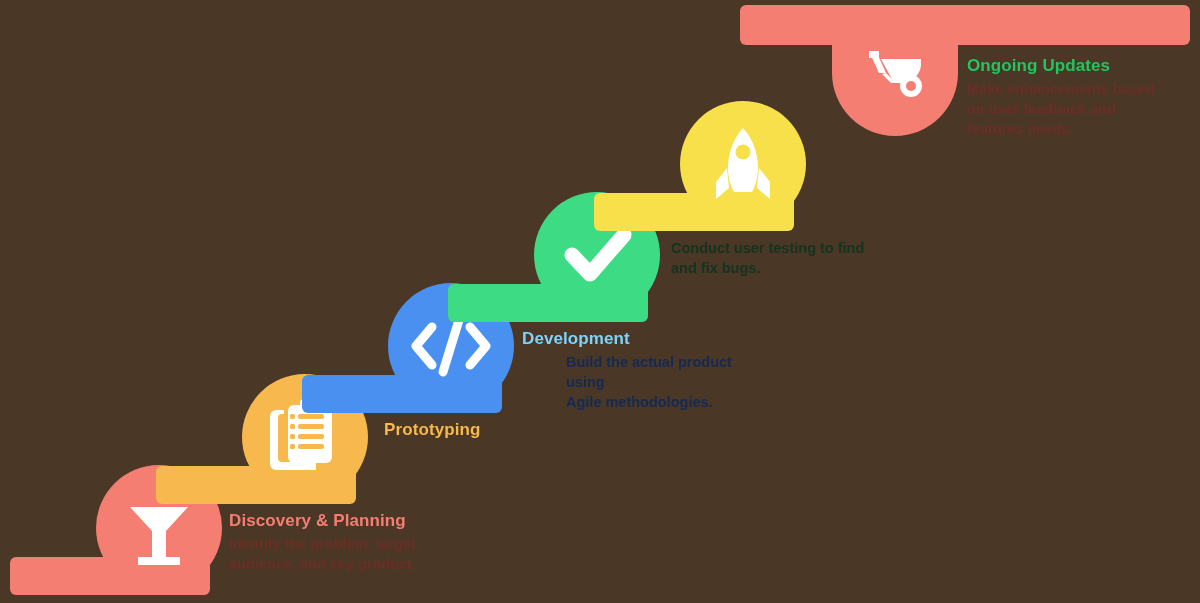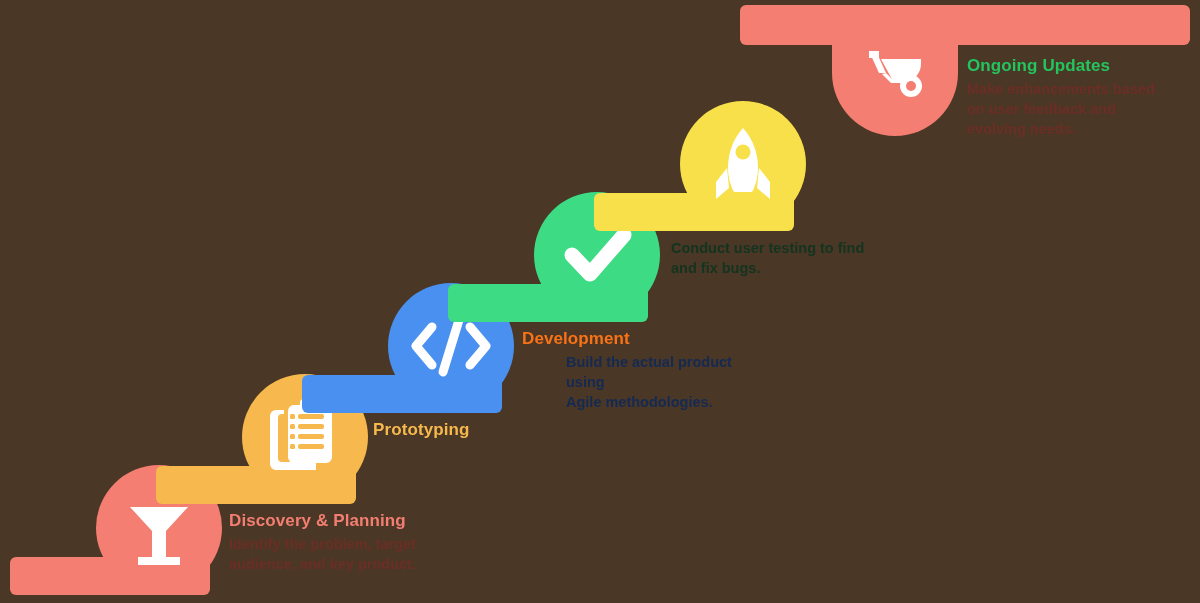--- a/index.html
+++ b/index.html
@@ -136,36 +136,36 @@
         <circle cx="911" cy="86" r="5" fill="#f47e72"></circle>
       </g>
     </g>
 
   </svg>
 
   <div class="step-text" style="left:967px; top:56px; width:200px;">
     <div class="step-title" style="color:#22c55e;">Ongoing Updates</div>
     <div class="step-desc" style="color:#6b2e26;">Make enhancements based
 on user feedback and
-evolving needs.</div>
+features needs.</div>
   </div>
 
 
   <div class="step-text" style="left:671px; top:238px; width:210px;">
     <div class="step-desc" style="color:#13341f;">Conduct user testing to find
 and fix bugs.</div>
   </div>
 
   <div class="step-text" style="left:522px; top:329px; width:215px;">
-    <div class="step-title" style="color:#f97316;">Development</div>
+    <div class="step-title" style="color:#7dd3fc;">Development</div>
     <div class="step-desc" style="color:#152a52;margin-left:44px;">Build the actual product using
 Agile methodologies.</div>
   </div>
 
-  <div class="step-text" style="left:373px; top:420px; width:210px;">
+  <div class="step-text" style="left:384px; top:420px; width:210px;">
     <div class="step-title" style="color:#f7b94d;">Prototyping</div>
   </div>
 
   <div class="step-text" style="left:229px; top:511px; width:210px;">
     <div class="step-title" style="color:#f47e72;">Discovery &amp; Planning</div>
     <div class="step-desc" style="color:#6b2e26;">Identify the problem, target
 audience, and key product.</div>
   </div>
 
 </div>

